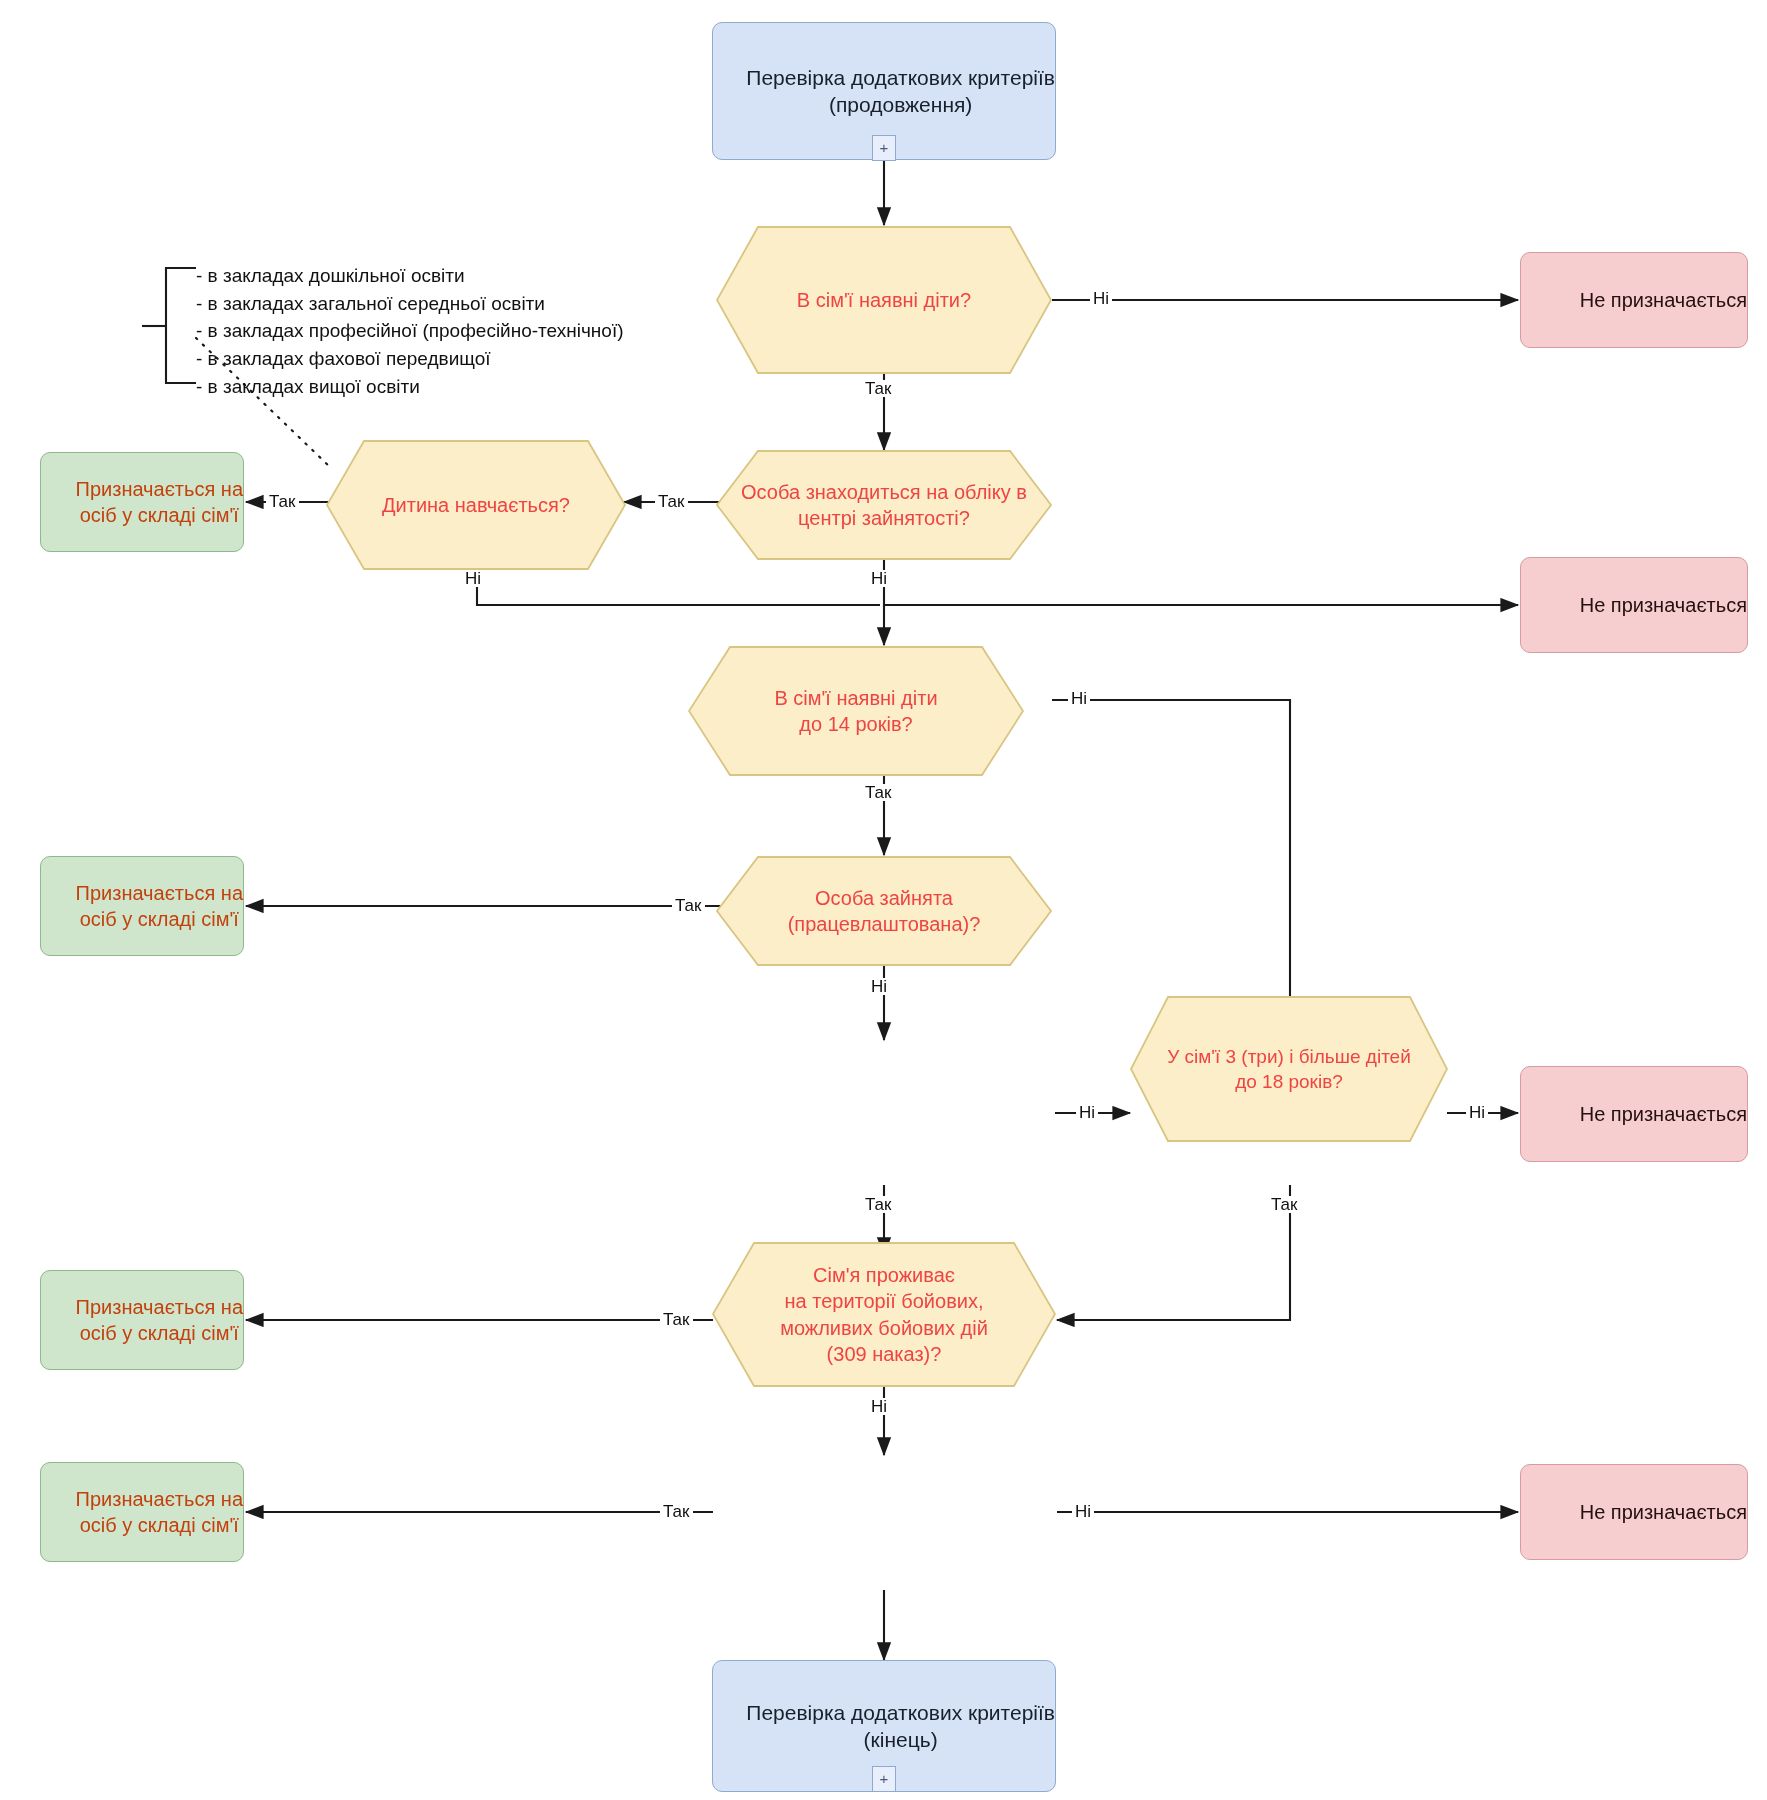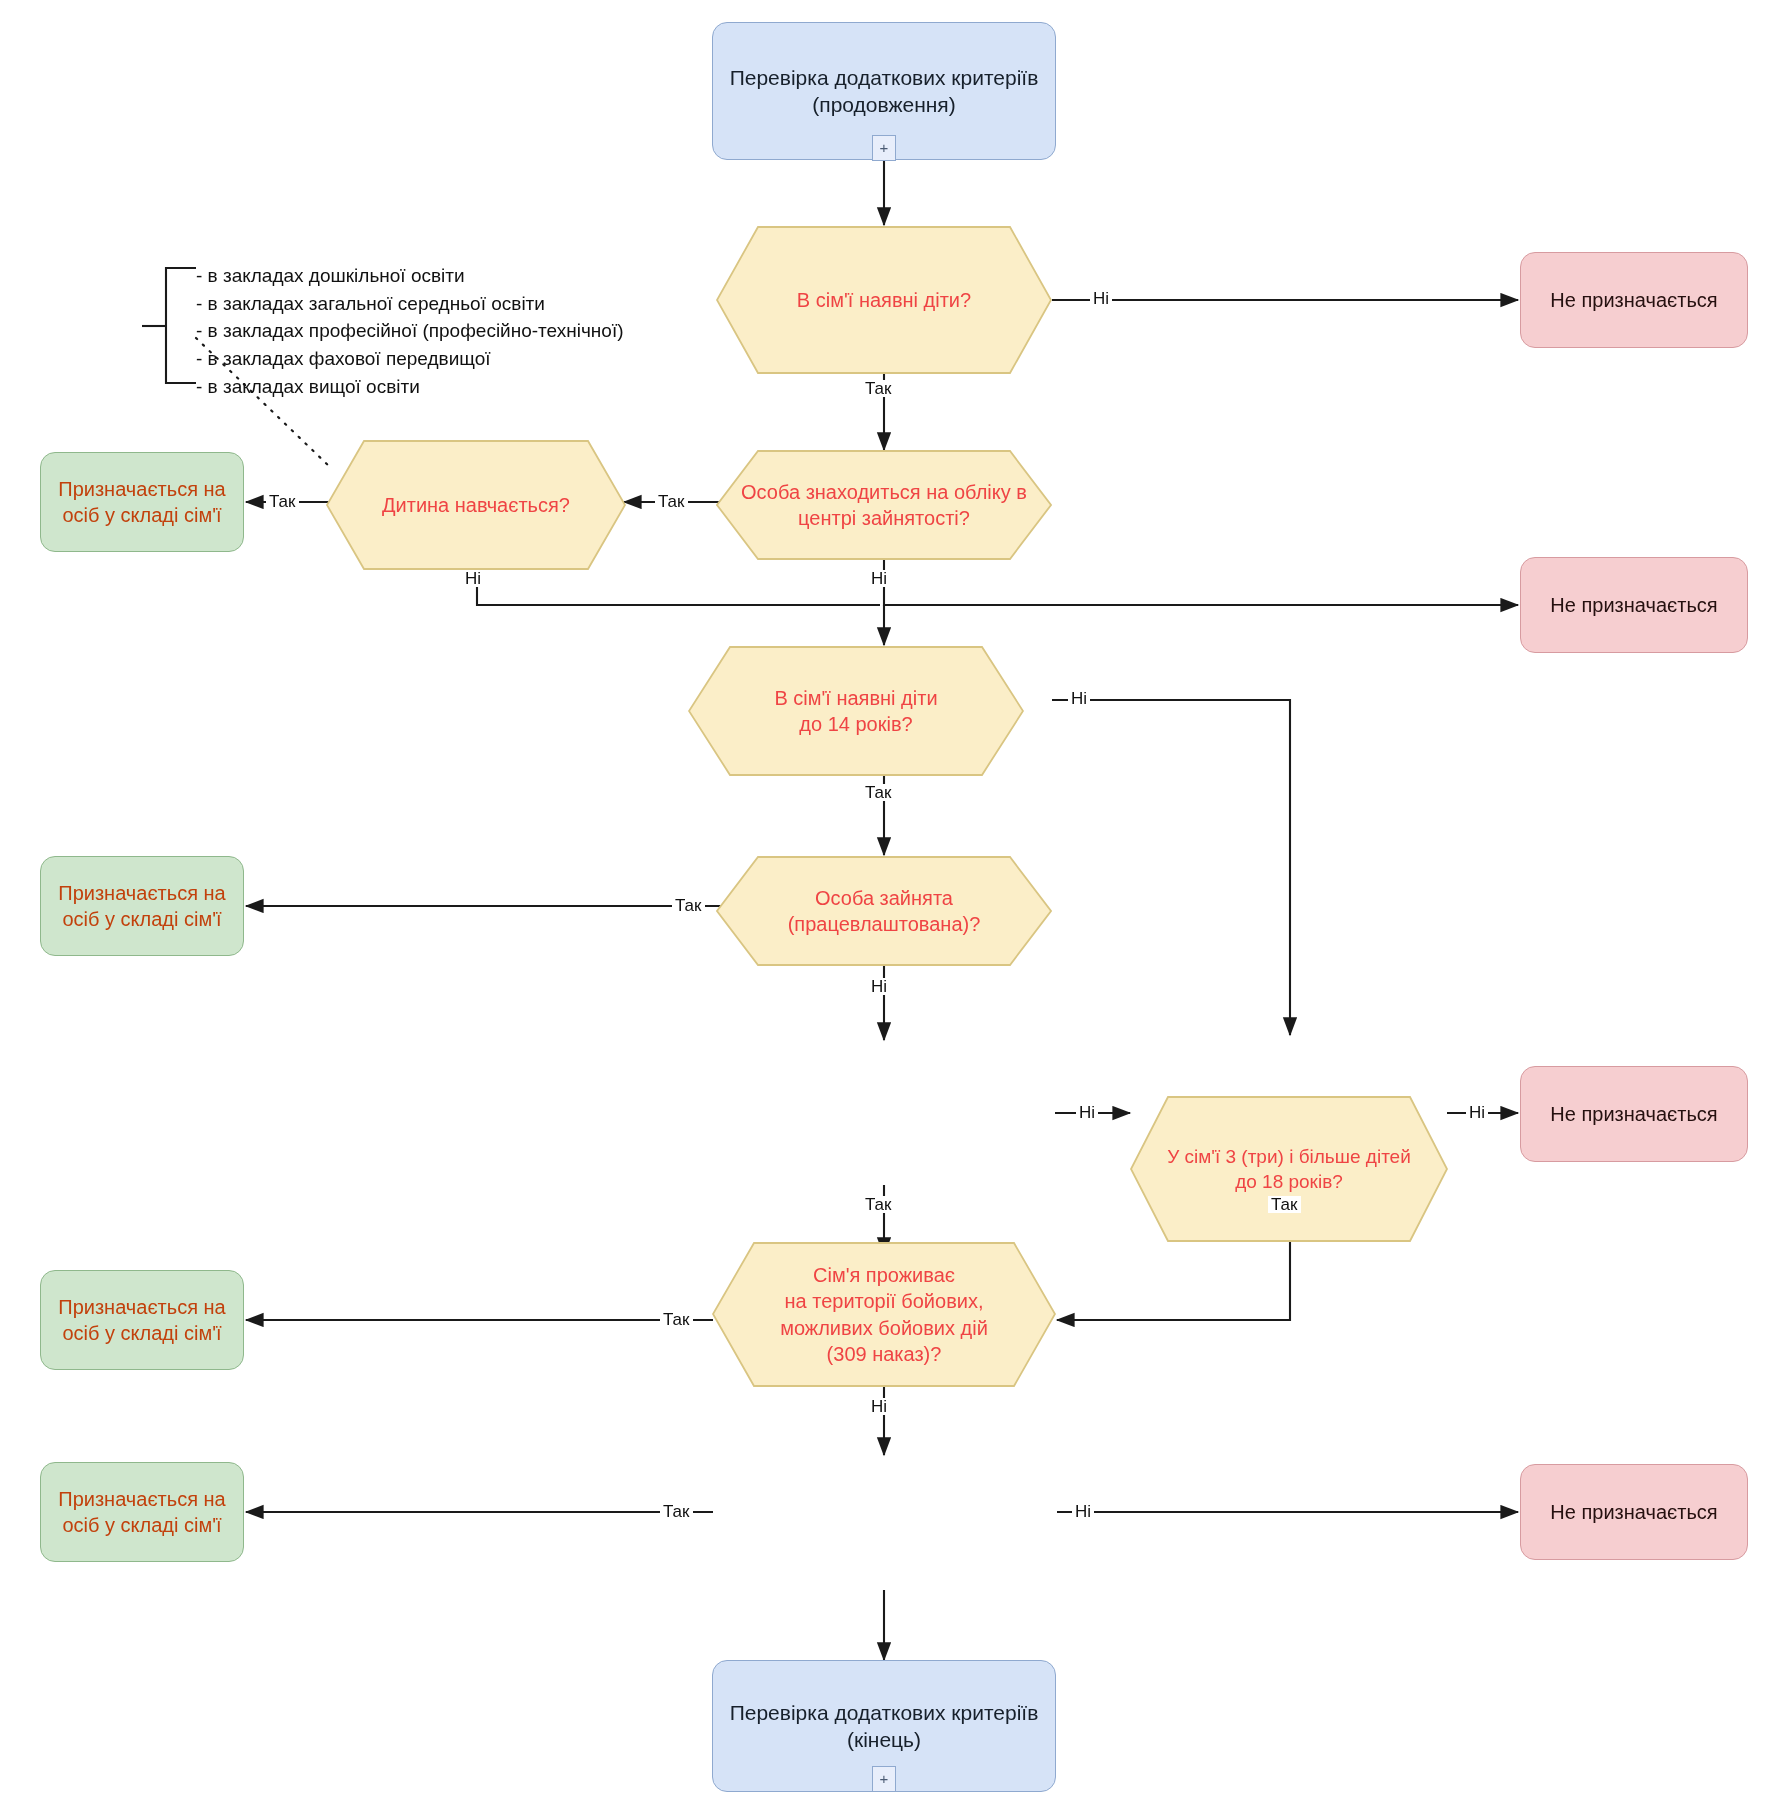--- a/index.html
+++ b/index.html
@@ -35,22 +35,23 @@
     display: flex;
     align-items: center;
     justify-content: center;
     text-align: center;
     line-height: 1.30;
     white-space: pre-line;
   }
 
   
   .rect {
-    border-radius: 15px;
+    border-radius: 10px;
     border: 1.6px solid;
+    justify-content: flex-end;
   }
   .rect.blue {
     background: #d6e3f7;
     border-color: #8fa9cf;
     color: #17202b;
     font-size: 21px;
   }
   .rect.green {
     background: #cfe6cd;
     border-color: #8fb88c;
@@ -261,21 +262,21 @@
     <div class="hextext">Особа зайнята
 (працевлаштована)?</div>
   </div>
 
   <div class="node rect green" style="left:40px; top:856px; width:204px; height:100px;">
     <span>Призначається на
 осіб у складі сім'ї</span>
   </div>
 
 
-  <div class="hexwrap" style="left:1130px; top:1096px; width:318px; height:146px;">
+  <div class="hexwrap" style="left:1130px; top:996px; width:318px; height:146px;">
     <svg width="318" height="146" viewBox="0 0 318 146">
       <polygon points="38,1 280,1 317,73 280,145 38,145 1,73" fill="#fbeec8" stroke="#d9c582" stroke-width="1.8"></polygon>
     </svg>
     <div class="hextext" style="font-size:19px;">У сім'ї 3 (три) і більше дітей
 до 18 років?</div>
   </div>
 
   <div class="node rect red" style="left:1520px; top:1066px; width:228px; height:96px;">
     <span>Не призначається</span>
   </div>

